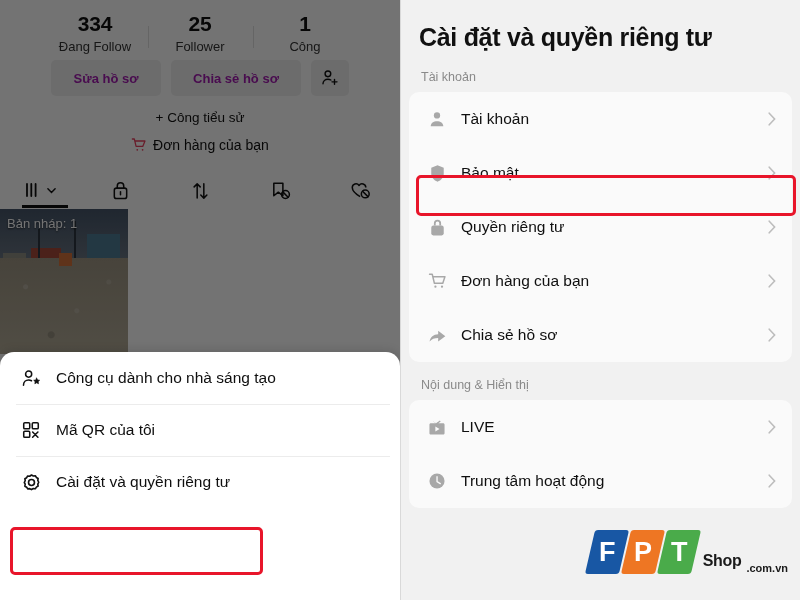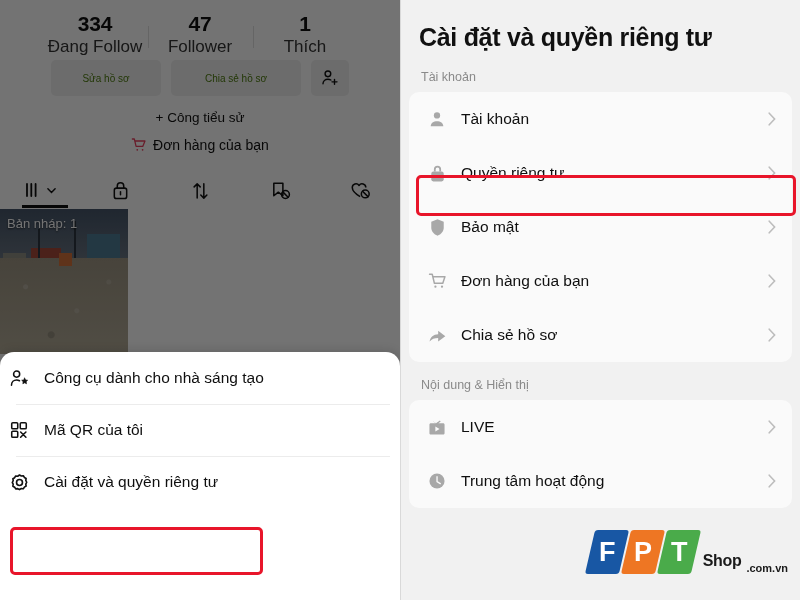--- a/index.html
+++ b/index.html
@@ -34,36 +34,36 @@
   
   .stats {
     position:absolute; top:0; left:0; right:0;
     height:55px;
     display:flex; align-items:flex-start; justify-content:center;
     padding-top:12px;
     z-index:5;
   }
   .stat { width:105px; text-align:center; position:relative; }
   .stat .num { font-size:21px; font-weight:700; color:#111; line-height:24px; letter-spacing:-.2px;}
-  .stat .lbl { font-size:17px; color:#333; line-height:18px; margin-top:2px;}
+  .stat .lbl { font-size:13px; color:#333; line-height:18px; margin-top:2px;}
   .stat + .stat::before {
     content:""; position:absolute; left:0; top:14px;
     width:1px; height:22px; background:rgba(0,0,0,0.12);
   }
 
   
   .actions {
     position:absolute; top:60px; left:0; right:0;
     display:flex; justify-content:center; align-items:center; gap:10px;
     z-index:5;
   }
   .btn {
     height:36px; border-radius:5px; background:#efefef;
     display:flex; align-items:center; justify-content:center;
-    font-size:10px; color:#4d7c0f; padding:0 18px; font-weight:400;
+    font-size:13px; color:#a21caf; padding:0 18px; font-weight:700;
   }
   .btn-edit { width:110px; }
   .btn-share { width:130px; }
   .btn-icon { width:38px; padding:0; }
   .btn-icon svg { width:20px; height:20px; }
 
   .addbio {
     position:absolute; top:110px; left:0; right:0;
     text-align:center; font-size:13.5px; color:#111; z-index:5;
   }
@@ -118,21 +118,21 @@
   
   .sheet {
     position:absolute; left:0; right:0; bottom:0; top:352px;
     background:#fff; border-radius:14px 14px 0 0;
     z-index:40;
     box-shadow:0 -2px 10px rgba(0,0,0,.12);
   }
   .sheet-row {
     position:relative;
     height:52px; display:flex; align-items:center;
-    padding:0 8px; gap:14px;
+    padding:0 20px; gap:14px;
   }
   .sheet-row + .sheet-row::before {
     content:""; position:absolute; left:16px; right:10px; top:0;
     height:1px; background:#ececec;
   }
   .sheet-row .ic { width:22px; display:flex; align-items:center; justify-content:center; }
   .sheet-row .tx { font-size:15.5px; color:#0f0f0f; }
 
   
   .right-panel {
@@ -204,26 +204,26 @@
   <div class="left-panel">
 
     <div class="profile-layer">
 
       <div class="stats">
         <div class="stat">
           <div class="num">334</div>
           <div class="lbl">Đang Follow</div>
         </div>
         <div class="stat">
-          <div class="num">47</div>
+          <div class="num">25</div>
           <div class="lbl">Follower</div>
         </div>
         <div class="stat">
           <div class="num">1</div>
-          <div class="lbl">Thích</div>
+          <div class="lbl">Công</div>
         </div>
       </div>
 
       <div class="actions">
         <div class="btn btn-edit">Sửa hồ sơ</div>
         <div class="btn btn-share">Chia sẻ hồ sơ</div>
         <div class="btn btn-icon">
           <svg viewBox="0 0 24 24" fill="none" stroke="#111" stroke-width="1.7" stroke-linecap="round">
             <circle cx="9.5" cy="7" r="3.4"></circle>
             <path d="M3.6 19c0-3.4 2.7-5.6 5.9-5.6 1.3 0 2.5.35 3.5 1"></path>
@@ -355,37 +355,37 @@
         </span>
         <span class="tx">Tài khoản</span>
         <svg class="chev" width="8" height="14" viewBox="0 0 8 14" fill="none" stroke="#bdbdbd" stroke-width="1.6" stroke-linecap="round">
             <path d="M1.2 1.2L6.6 7l-5.4 5.8"></path>
           </svg>
       </div>
 
       <div class="rp-row">
         <span class="ic">
           <svg width="17" height="19" viewBox="0 0 18 20" fill="#a8a8a8">
+            <path d="M9 1.3l6.6 2.5v6.3c0 4.1-2.8 7.3-6.6 8.6-3.8-1.3-6.6-4.5-6.6-8.6V3.8z"></path>
+          </svg>
+        </span>
+        <span class="tx">Bảo mật</span>
+        <svg class="chev" width="8" height="14" viewBox="0 0 8 14" fill="none" stroke="#bdbdbd" stroke-width="1.6" stroke-linecap="round">
+            <path d="M1.2 1.2L6.6 7l-5.4 5.8"></path>
+          </svg>
+      </div>
+
+      <div class="rp-row">
+        <span class="ic">
+          <svg width="17" height="19" viewBox="0 0 18 20" fill="#a8a8a8">
             <rect x="2.4" y="8" width="13.2" height="10.4" rx="2.2"></rect>
             <path d="M5.2 8V5.6a3.8 3.8 0 017.6 0V8h-1.9V5.6a1.9 1.9 0 00-3.8 0V8z"></path>
           </svg>
         </span>
         <span class="tx">Quyền riêng tư</span>
-        <svg class="chev" width="8" height="14" viewBox="0 0 8 14" fill="none" stroke="#bdbdbd" stroke-width="1.6" stroke-linecap="round">
-            <path d="M1.2 1.2L6.6 7l-5.4 5.8"></path>
-          </svg>
-      </div>
-
-      <div class="rp-row">
-        <span class="ic">
-          <svg width="17" height="19" viewBox="0 0 18 20" fill="#a8a8a8">
-            <path d="M9 1.3l6.6 2.5v6.3c0 4.1-2.8 7.3-6.6 8.6-3.8-1.3-6.6-4.5-6.6-8.6V3.8z"></path>
-          </svg>
-        </span>
-        <span class="tx">Bảo mật</span>
         <svg class="chev" width="8" height="14" viewBox="0 0 8 14" fill="none" stroke="#bdbdbd" stroke-width="1.6" stroke-linecap="round">
             <path d="M1.2 1.2L6.6 7l-5.4 5.8"></path>
           </svg>
       </div>
 
       <div class="rp-row">
         <span class="ic">
           <svg width="19" height="18" viewBox="0 0 22 20" fill="none" stroke="#a8a8a8" stroke-width="1.7" stroke-linecap="round" stroke-linejoin="round">
             <path d="M1.8 2.2h3.1l2.5 10.4h9.7L19.6 5H5.7"></path>
             <circle cx="8.6" cy="16.6" r="1.3" fill="#a8a8a8" stroke="none"></circle>

